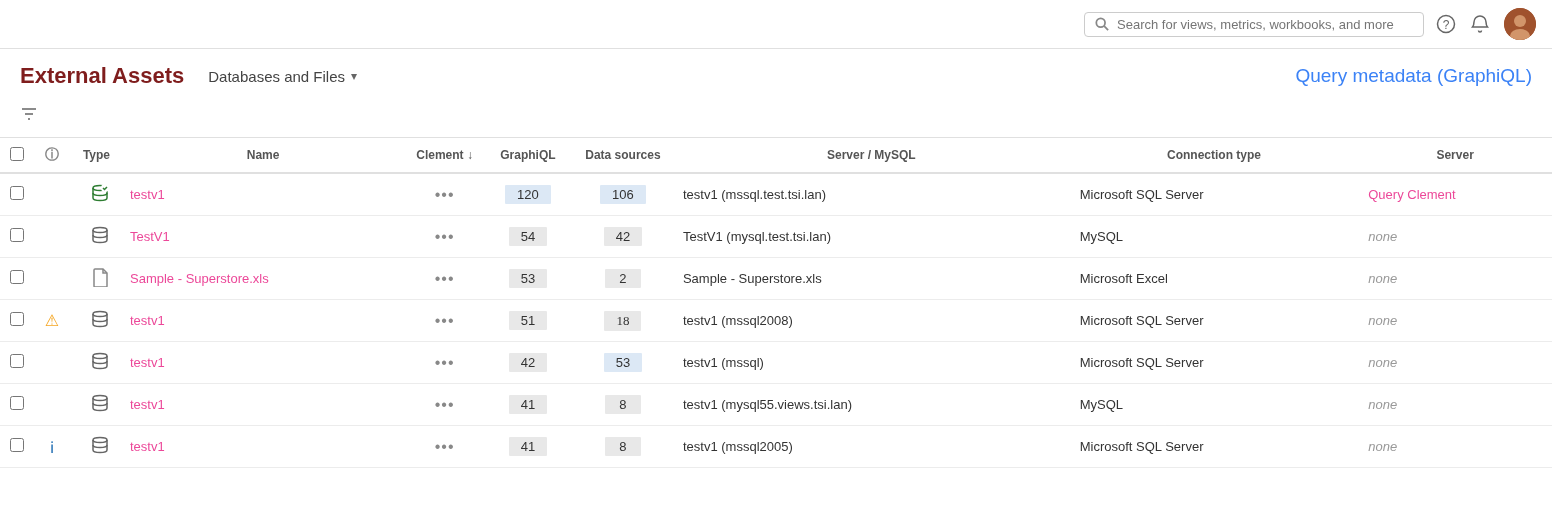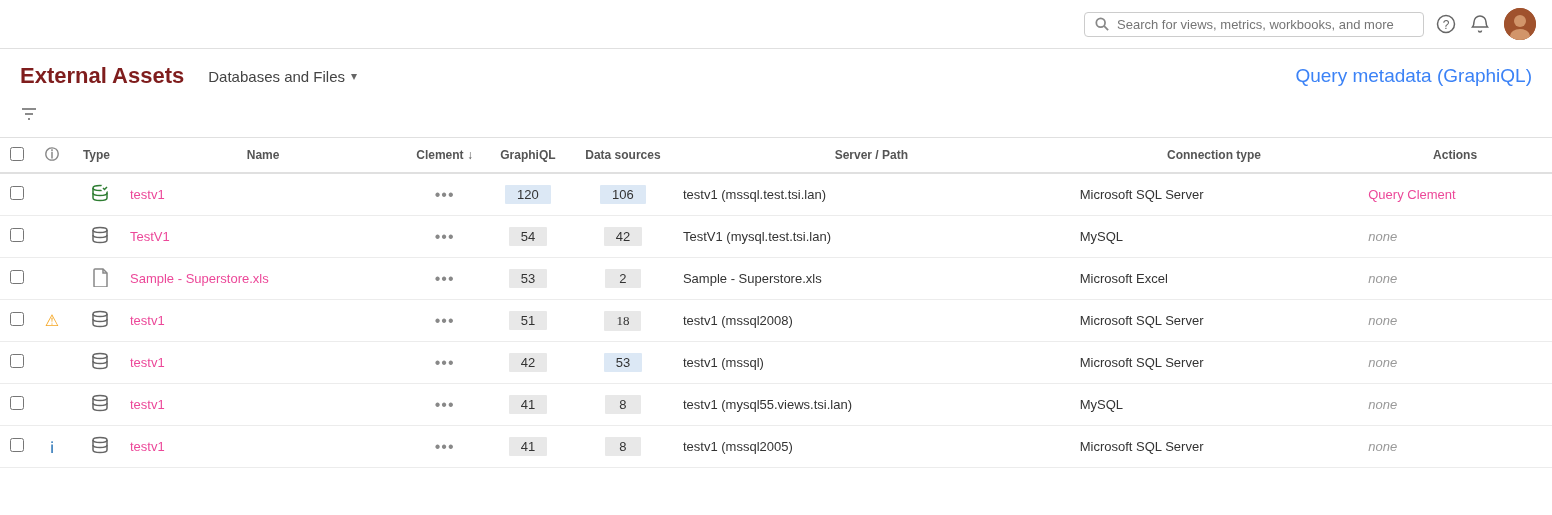--- a/index.html
+++ b/index.html
@@ -205,27 +205,27 @@
         <th class="th-actions">
           <span>Clement ↓</span>
         </th>
         <th class="th-workbooks">
           <span>GraphiQL</span>
         </th>
         <th class="th-datasources">
           <span>Data sources</span>
         </th>
         <th class="th-server">
-          <span>Server / Path</span>
+          <span>Server / MySQL</span>
         </th>
         <th class="th-connection">
           <span>Connection type</span>
         </th>
         <th class="th-contact">
-          <span>Actions</span>
+          <span>Server</span>
         </th>
       </tr>
     </thead>
     <tbody id="table-body">
     <tr>
           <td class="td-checkbox"><input type="checkbox" style=""></td>
           <td class="td-alert"></td>
           <td class="td-type"><span class="db-icon db-icon-green">
       <svg width="20" height="20" viewBox="0 0 20 20" fill="none" stroke="#2e7d32" stroke-width="1.5">
         <ellipse cx="10" cy="5" rx="7" ry="2.5"></ellipse>

